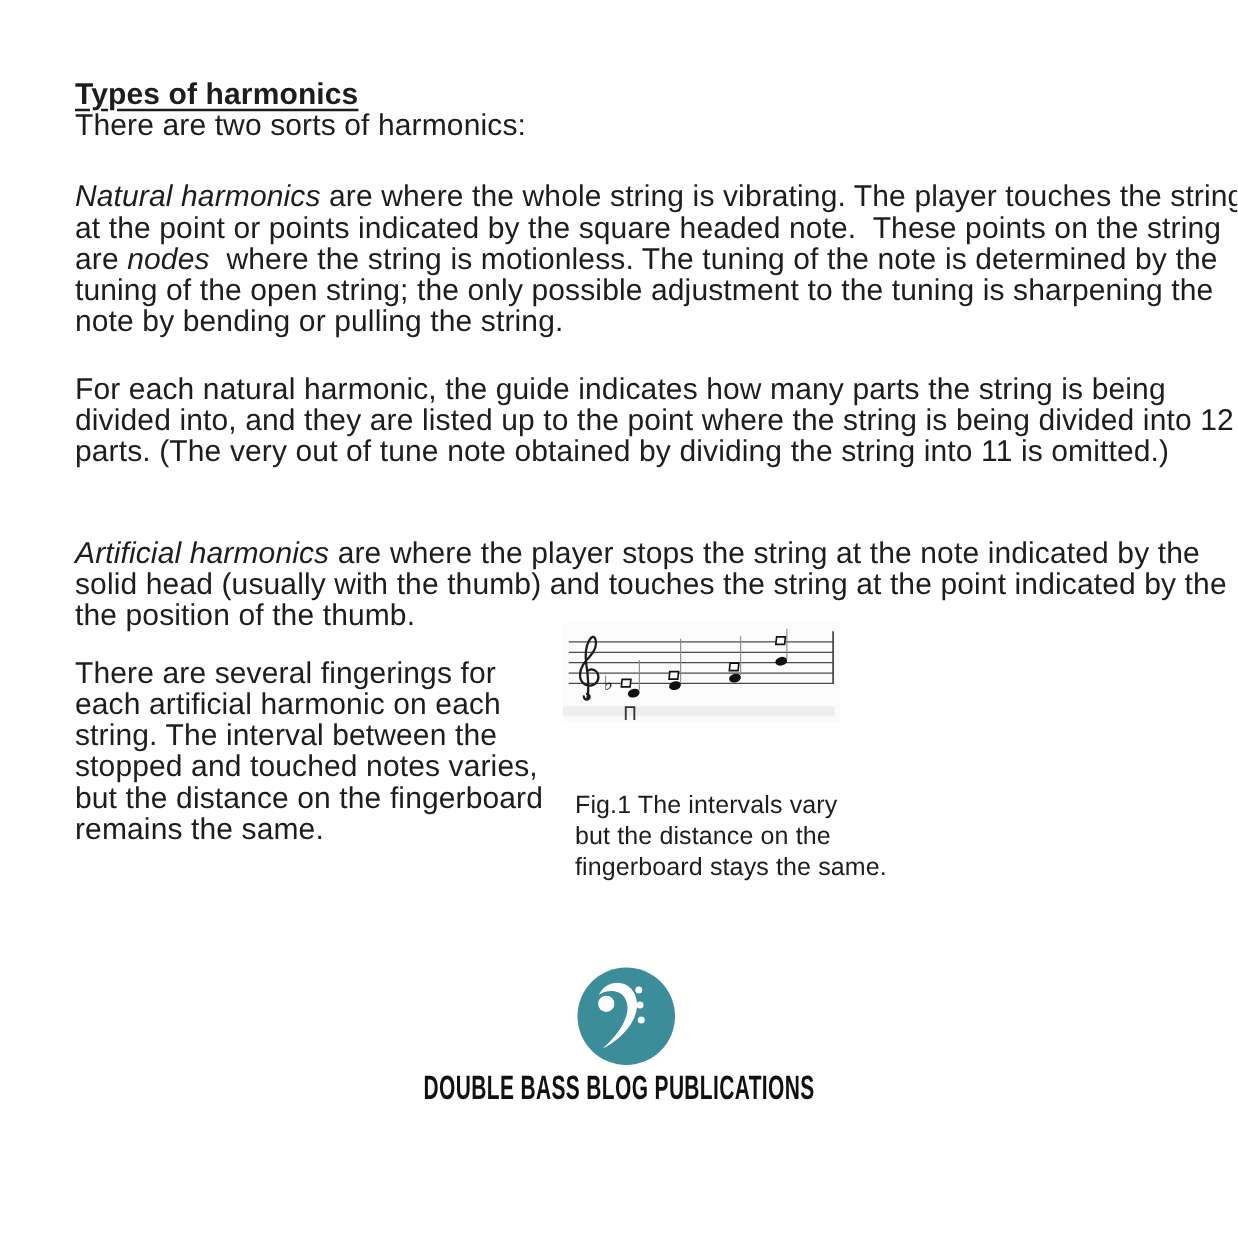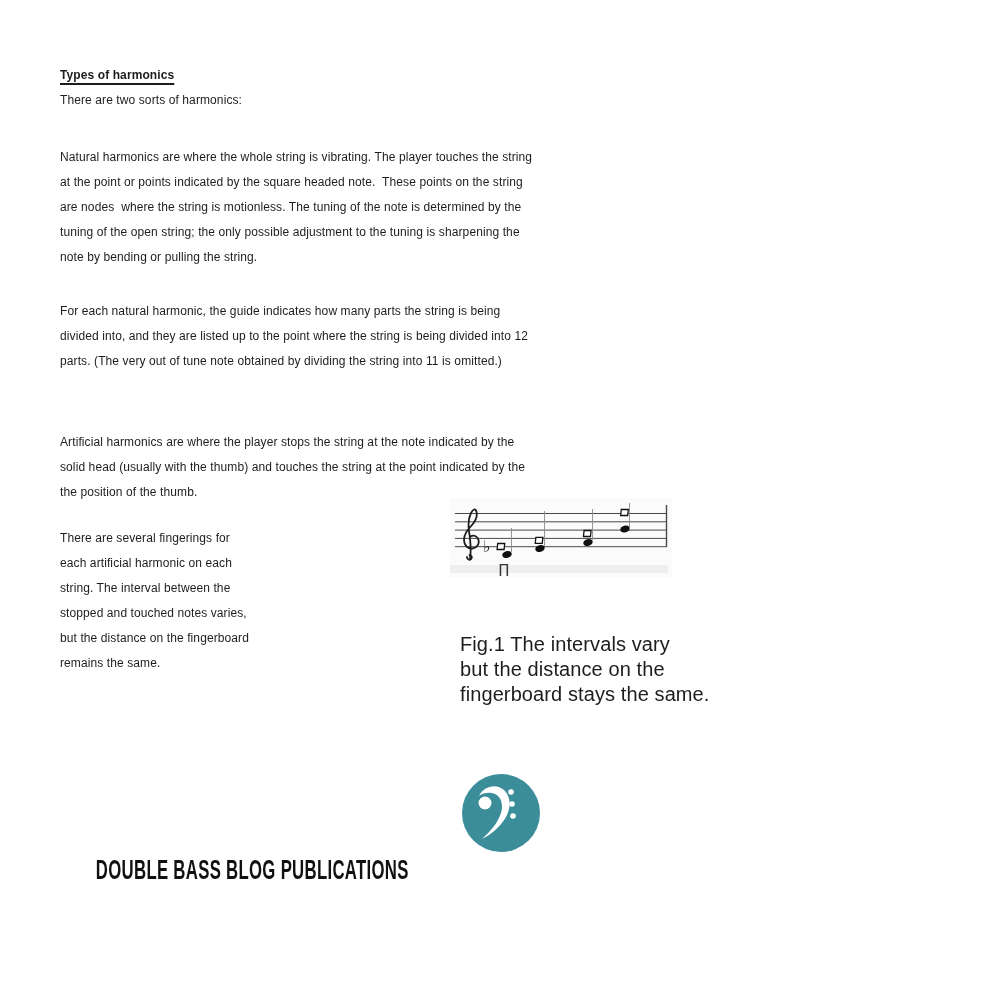--- a/index.html
+++ b/index.html
@@ -1,30 +1,30 @@
 <!DOCTYPE html>
 <html><head>
 <meta charset="utf-8">
 <style>
   html,body { margin:0; padding:0; background:#fff; }
   .page {
     position:relative; width:990px; height:990px; background:#ffffff;
     font-family:"Liberation Sans", sans-serif; color:#1d1d1d; overflow:hidden;
   }
-  .block { position:absolute; font-size:12px; line-height:25px; letter-spacing:0.1px; }
+  .block { position:absolute; font-size:24px; line-height:25px; letter-spacing:0.1px; }
   .line { white-space:pre; }
-  .it { }
+  .it { font-style:italic; }
   .title {
     font-weight:bold; text-decoration:underline;
     text-decoration-thickness:2px; text-underline-offset:4px;
   }
   .caption { font-size:20px; line-height:25px;margin-top:28px; }
   .figure { position:absolute; left:450px; top:498px; width:225px; height:86px; }
   .logo { position:absolute; left:461px; top:773px; width:80px; height:80px; }
-  .wordmark-wrap { position:absolute; left:0; top:855px; width:990px; text-align:left; }
+  .wordmark-wrap { position:absolute; left:0; top:855px; width:990px; text-align:center; }
   .wordmark {
     display:inline-block; font-size:27px; font-weight:bold; letter-spacing:0.5px;
     transform:scaleX(0.62); transform-origin:center; white-space:pre; color:#111;
   }
   svg { display:block; }
 </style>
 </head>
 <body>
 
 <div class="page">

